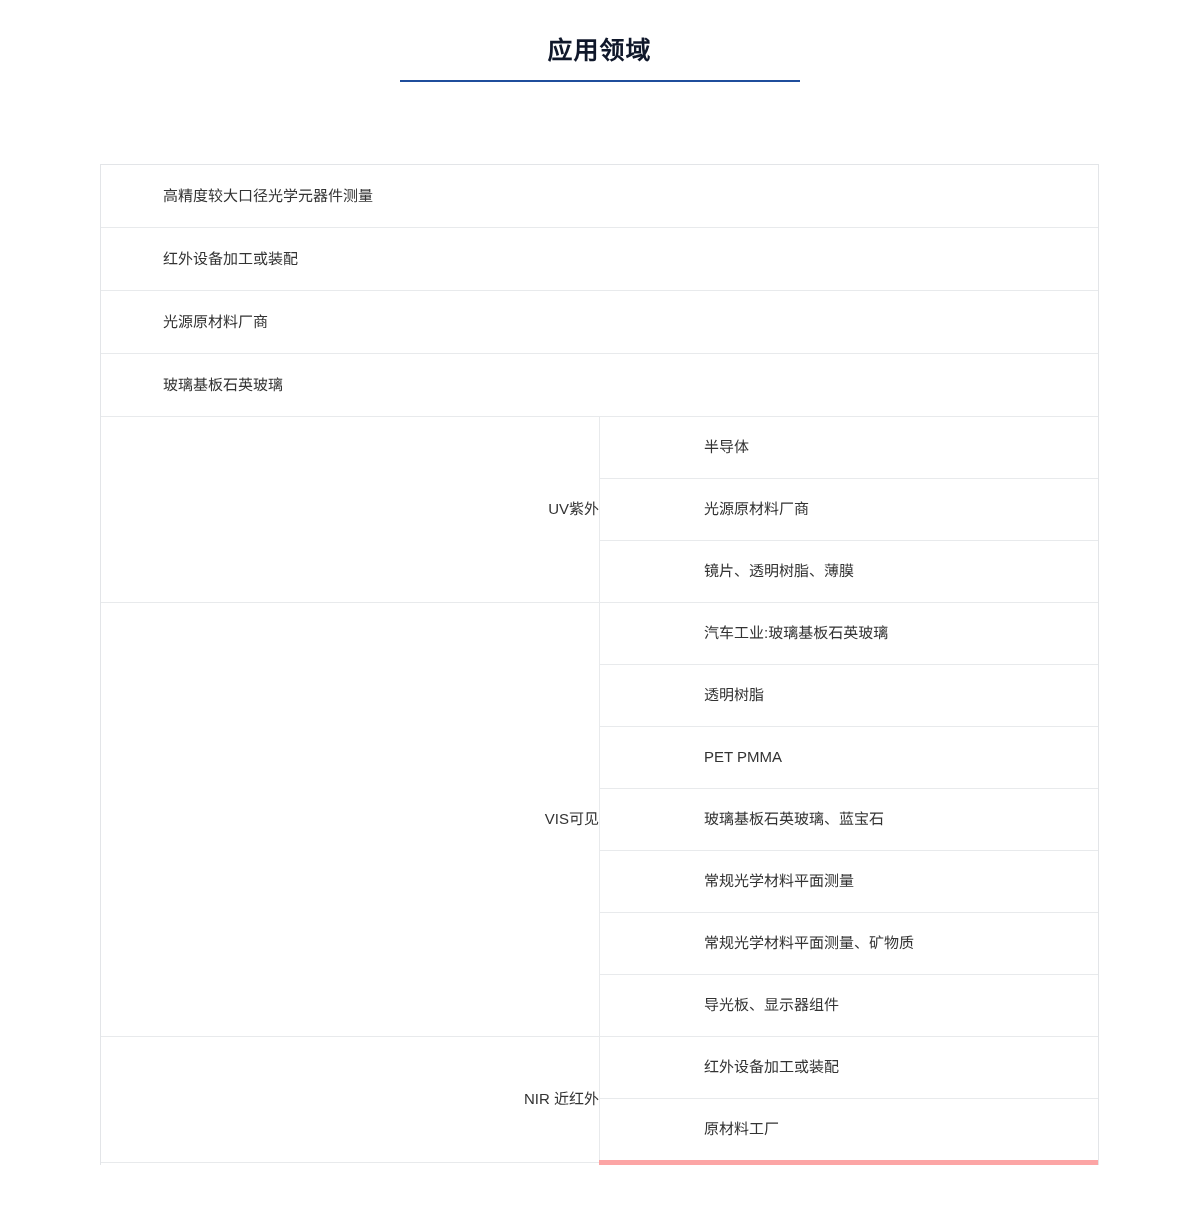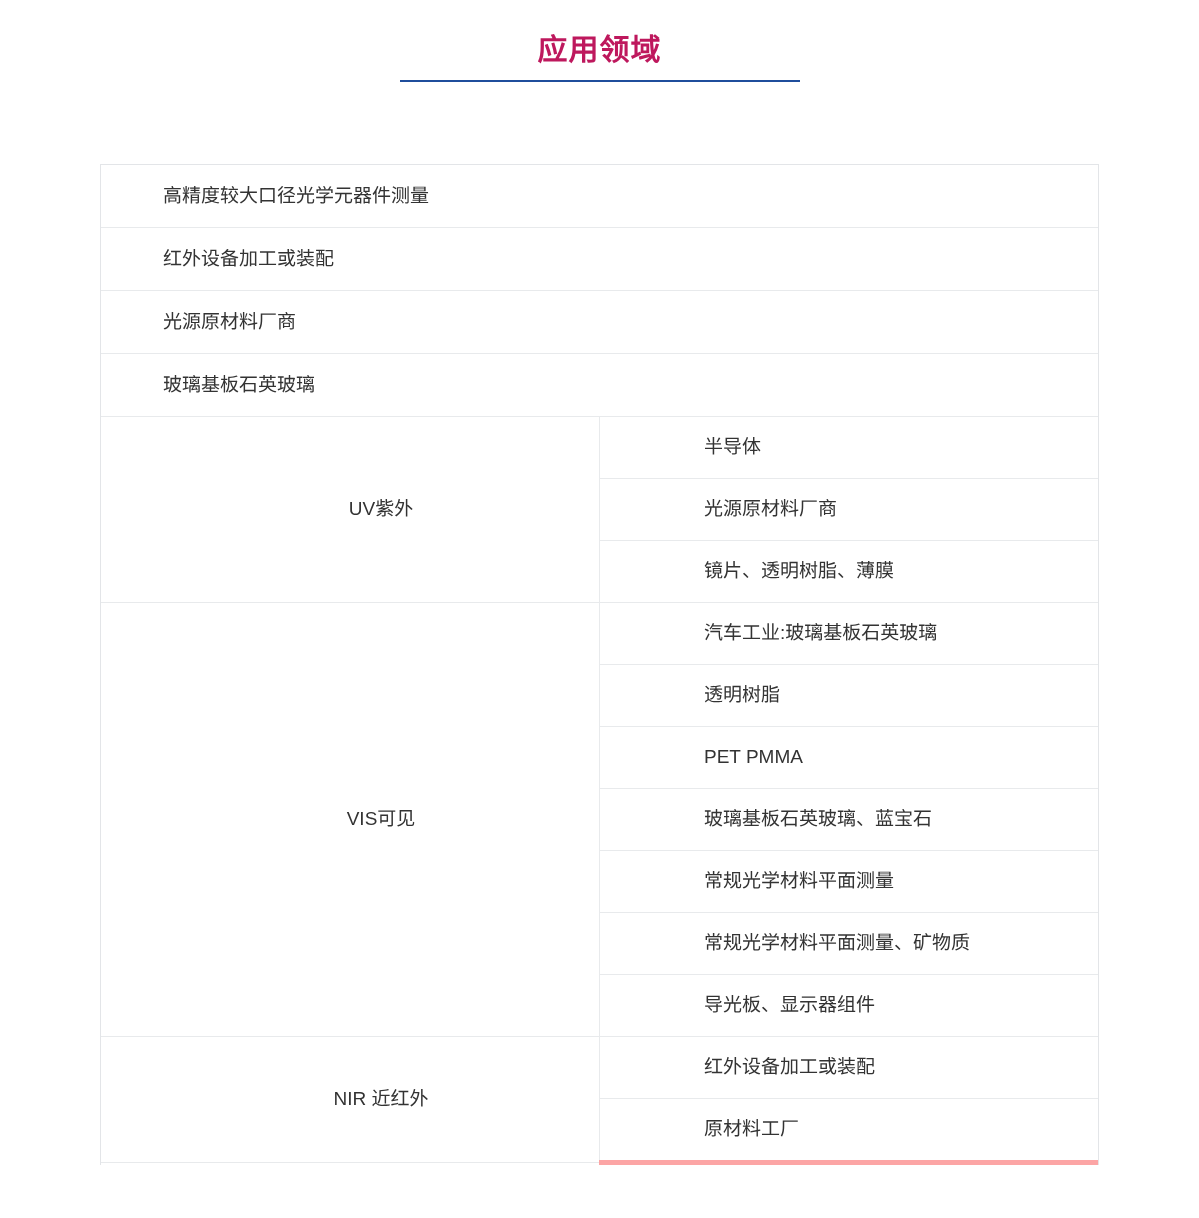--- a/index.html
+++ b/index.html
@@ -21,23 +21,23 @@
     min-height: 1218px;
     box-sizing: border-box;
   }
 
   
   .header {
     padding-top: 34px;
     text-align: center;
   }
   .header-title {
-    font-size: 30px;
+    font-size: 25px;
     font-weight: bold;
-    color: #be185d;
+    color: #0f172a;
     letter-spacing: 1px;
     line-height: 32px;
   }
   .header-rule {
     width: 400px;
     height: 2px;
     background: #1f4e9c;
     margin: 14px auto 0 auto;
   }
 
@@ -48,42 +48,42 @@
     border-bottom: none;
     box-sizing: border-box;
   }
   .app-table {
     width: 100%;
     border-collapse: collapse;
     table-layout: fixed;
   }
   .app-table td {
     border-bottom: 1px solid #e8eaec;
-    font-size: 19px;
+    font-size: 15px;
     color: #333333;
     line-height: 1.5;
     vertical-align: middle;
     padding: 0;
   }
   .app-table tr:last-child td {
     border-bottom: 5px solid #fca5a5;
   }
 
   
   td.single {
     height: 62px;
     padding-left: 62px;
   }
 
   
   td.category {
     width: 303px;
     padding-left: 62px;
     border-right: 1px solid #e8eaec;
-    text-align: center;
+    text-align: right;
   }
 
   
   td.detail {
     height: 61px;
     padding-left: 98px;
   }
 
   .cell-text {
     display: block;

